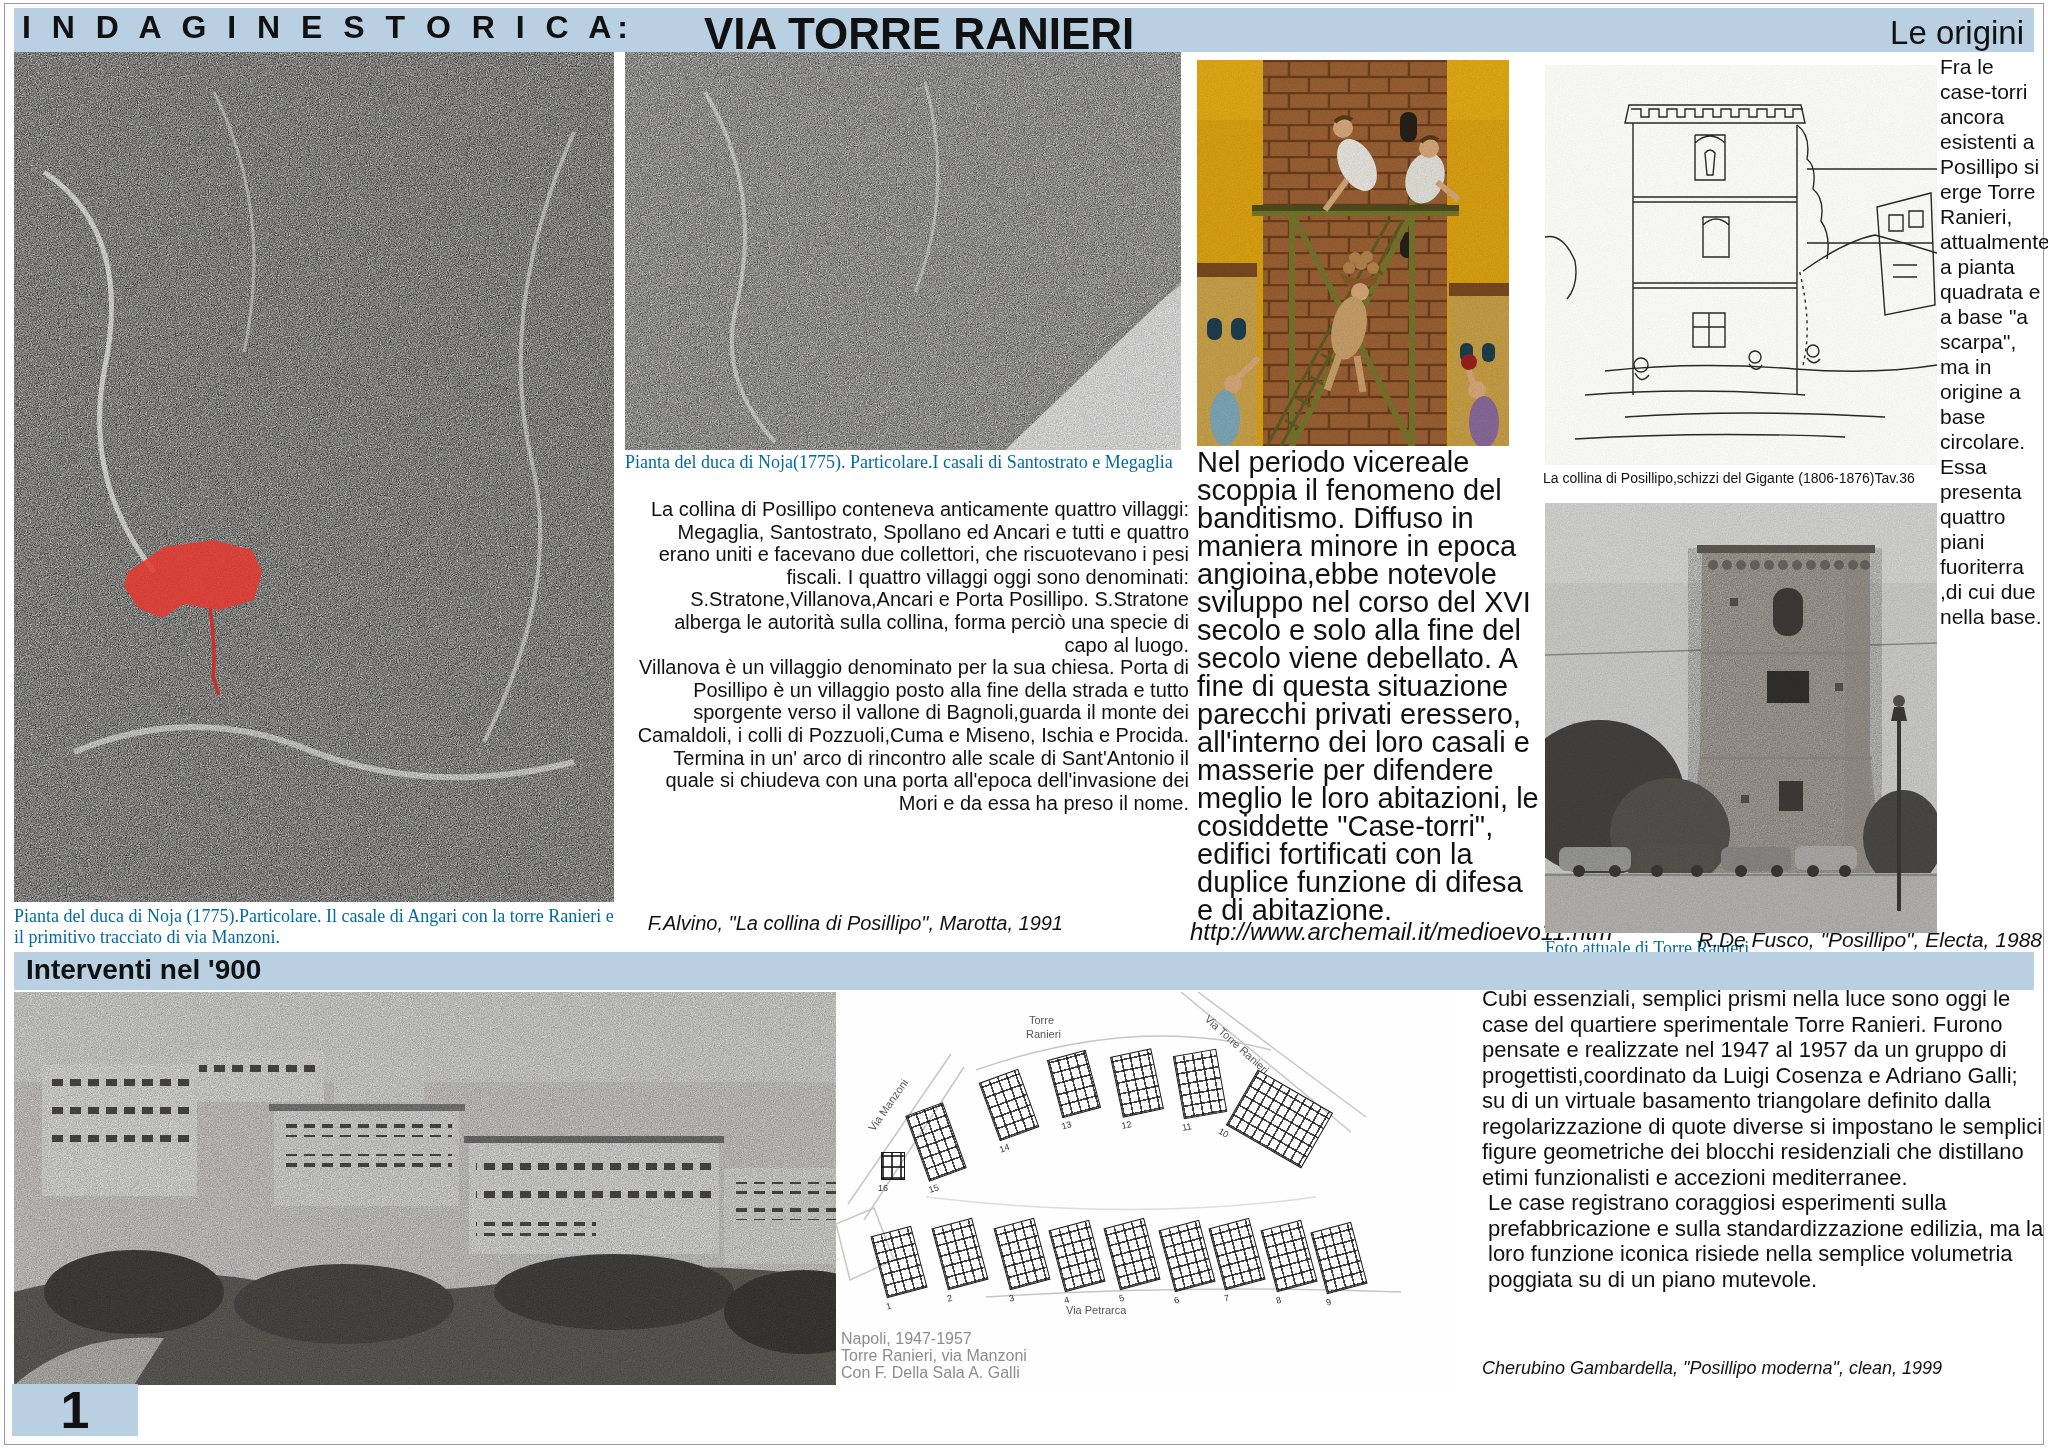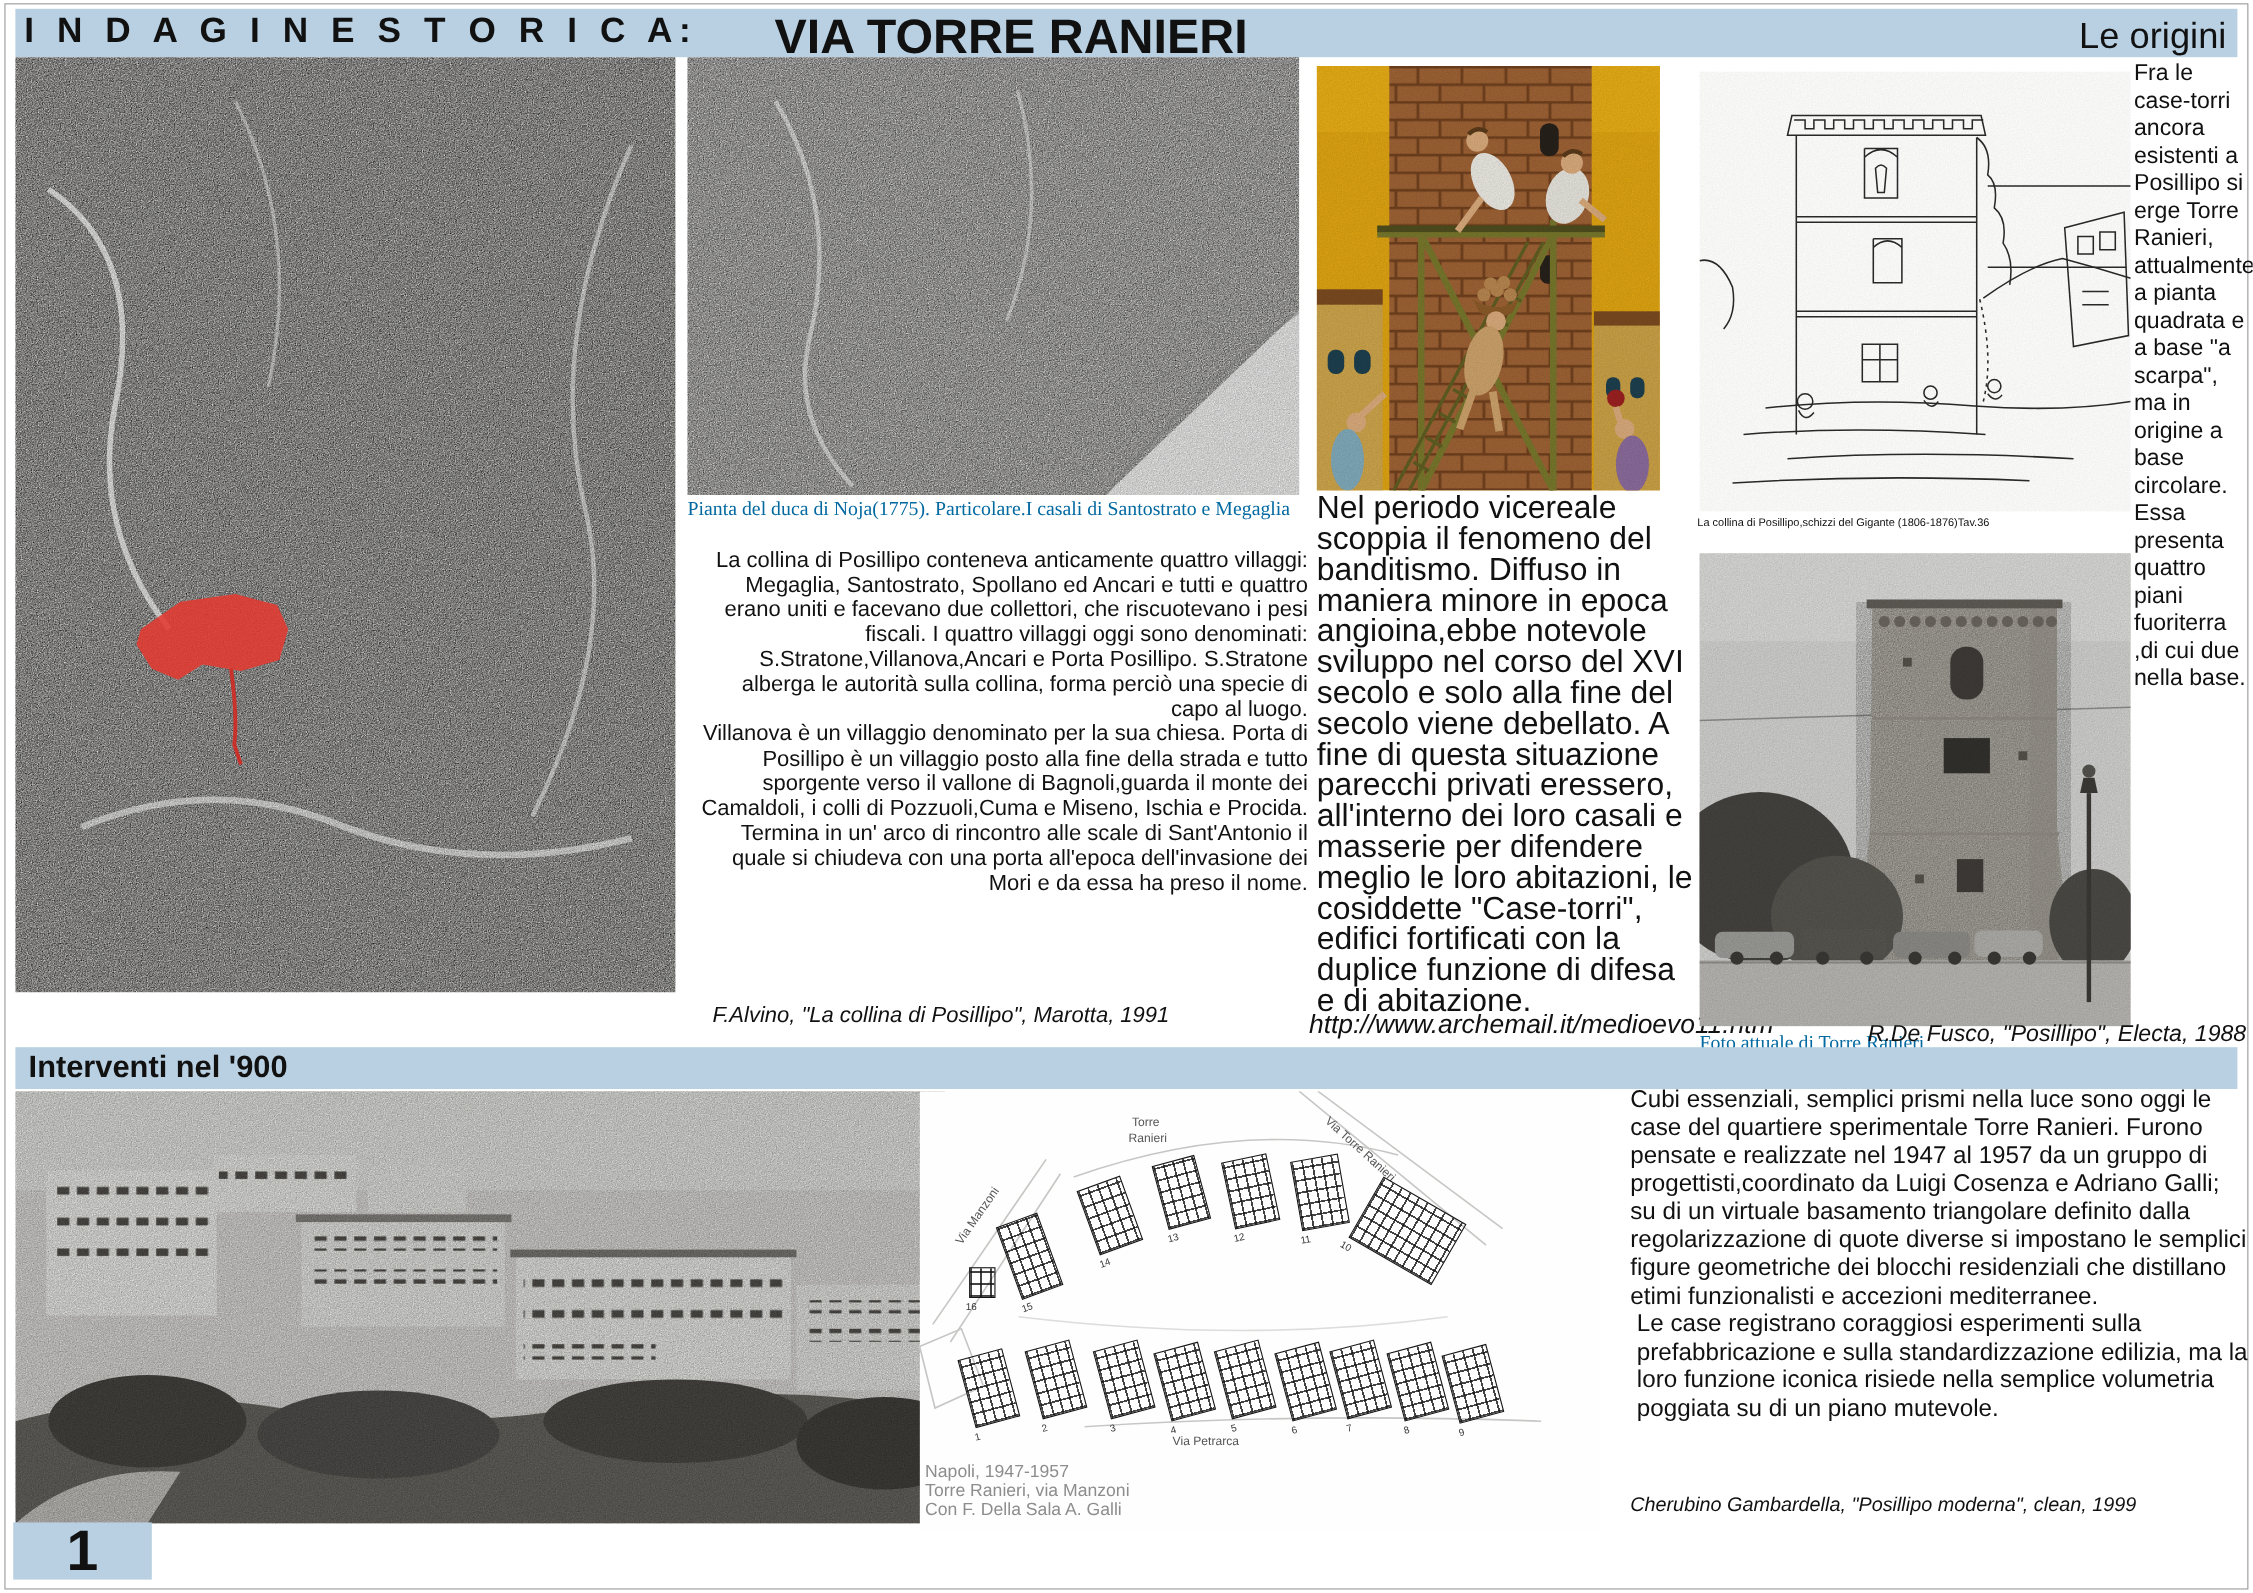--- a/index.html
+++ b/index.html
@@ -61,20 +61,21 @@
       <rect width="600" height="850" fill="#f4f3f1"></rect>
       <rect width="600" height="850" filter="url(#grainDark)"></rect>
       <path d="M30 120 Q120 180 90 320 Q70 430 140 520" stroke="#ffffff" stroke-width="5" fill="none" opacity="0.55"></path>
       <path d="M560 80 Q480 260 520 420 Q545 540 470 690" stroke="#ffffff" stroke-width="4" fill="none" opacity="0.4"></path>
       <path d="M200 40 Q260 160 230 300" stroke="#ffffff" stroke-width="3" fill="none" opacity="0.35"></path>
       <path d="M60 700 Q180 650 300 700 Q420 745 560 710" stroke="#ffffff" stroke-width="6" fill="none" opacity="0.45"></path>
       <path d="M114 520 L150 495 L200 488 L238 498 L248 520 L240 548 L205 558 L170 552 L148 566 L124 556 L110 534 Z" fill="#e23a30" opacity="0.88"></path>
       <path d="M196 556 Q202 600 199 625 L205 643" stroke="#d02a22" stroke-width="3.5" fill="none" opacity="0.9"></path>
     </svg>
   </div>
+  <div class="abs cap" style="left:14px;top:906px;width:600px;font-size:18px;">Pianta del duca di Noja (1775).Particolare. Il casale di Angari con la torre Ranieri e il primitivo tracciato di via Manzoni.</div>
 
   <div class="abs" style="left:625px;top:52px;width:556px;height:398px;">
     <svg width="556" height="398" viewBox="0 0 556 398">
       <rect width="556" height="398" fill="#f6f5f3"></rect>
       <rect width="556" height="398" filter="url(#grainDark)"></rect>
       <rect width="556" height="398" fill="#ffffff" opacity="0.10"></rect>
       <path d="M556 398 L380 398 L556 230 Z" fill="#ffffff" opacity="0.55"></path>
       <path d="M380 398 Q460 300 556 232" stroke="#777" stroke-width="2" fill="none" opacity="0.5"></path>
       <path d="M80 40 Q140 140 110 260 Q95 330 150 390" stroke="#ffffff" stroke-width="4" fill="none" opacity="0.4"></path>
       <path d="M300 30 Q330 140 290 240" stroke="#ffffff" stroke-width="3" fill="none" opacity="0.35"></path>
@@ -179,21 +180,21 @@
         <circle cx="96" cy="300" r="7"></circle>
         <path d="M90 308 q6 12 14 2"></path>
         <circle cx="210" cy="292" r="6"></circle>
         <path d="M204 299 q7 10 13 1"></path>
         <circle cx="268" cy="286" r="6"></circle>
         <path d="M262 293 q7 9 13 1"></path>
       </g>
       <rect width="392" height="400" filter="url(#grainLight)" opacity="0.12"></rect>
     </svg>
   </div>
-  <div class="abs" style="left:1543px;top:470px;width:400px;font-size:10px;white-space:nowrap;">La collina di Posillipo,schizzi del Gigante (1806-1876)Tav.36</div>
+  <div class="abs" style="left:1543px;top:470px;width:400px;font-size:14px;white-space:nowrap;">La collina di Posillipo,schizzi del Gigante (1806-1876)Tav.36</div>
 
   <div class="abs" style="left:1545px;top:503px;width:392px;height:430px;">
     <svg width="392" height="430" viewBox="0 0 392 430">
       <rect width="392" height="430" fill="#cfcfcd"></rect>
       <rect y="0" width="392" height="80" fill="#d8d8d6"></rect>
       <path d="M0 152 L392 140" stroke="#8c8c8a" stroke-width="1.4"></path>
       <polygon points="157,45 325,45 325,250 337,372 143,372 155,250" fill="#b3afa7"></polygon>
       <polygon points="157,45 325,45 325,250 337,372 143,372 155,250" filter="url(#grainLight)" opacity="0.6"></polygon>
       <rect x="300" y="45" width="25" height="327" fill="#8f8b83" opacity="0.5"></rect>
       <rect x="152" y="42" width="178" height="8" fill="#5f5b55"></rect>

